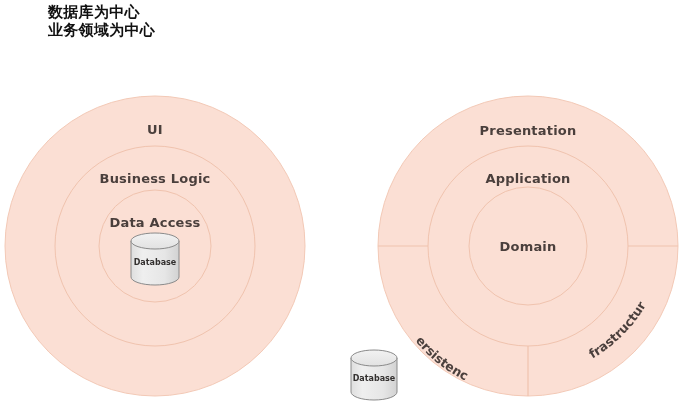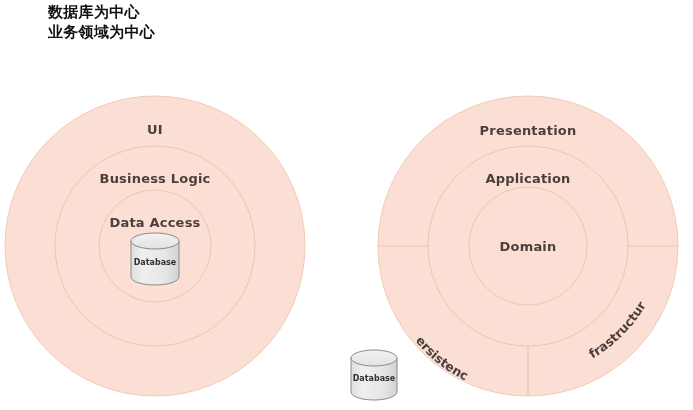--- a/index.html
+++ b/index.html
@@ -42,21 +42,21 @@
   .title-main {
     font-family: "DejaVu Sans", "Liberation Sans", sans-serif;
     font-size: 29px;
     font-weight: 400;
     color: #5f5f5f;
     line-height: 31px;
     letter-spacing: 0.2px;
     margin-top: 0px;
   }
   .cn-bottom {
-    font-family: Liberation Serif, serif;
+    font-family: Liberation Mono, monospace;
     font-size: 15px;
     font-weight: 700;
     color: #111111;
     line-height: 18px;
     margin-top: 2px;
     letter-spacing: 0.3px;
   }
   svg.diagram {
     position: absolute;
     left: 0;

